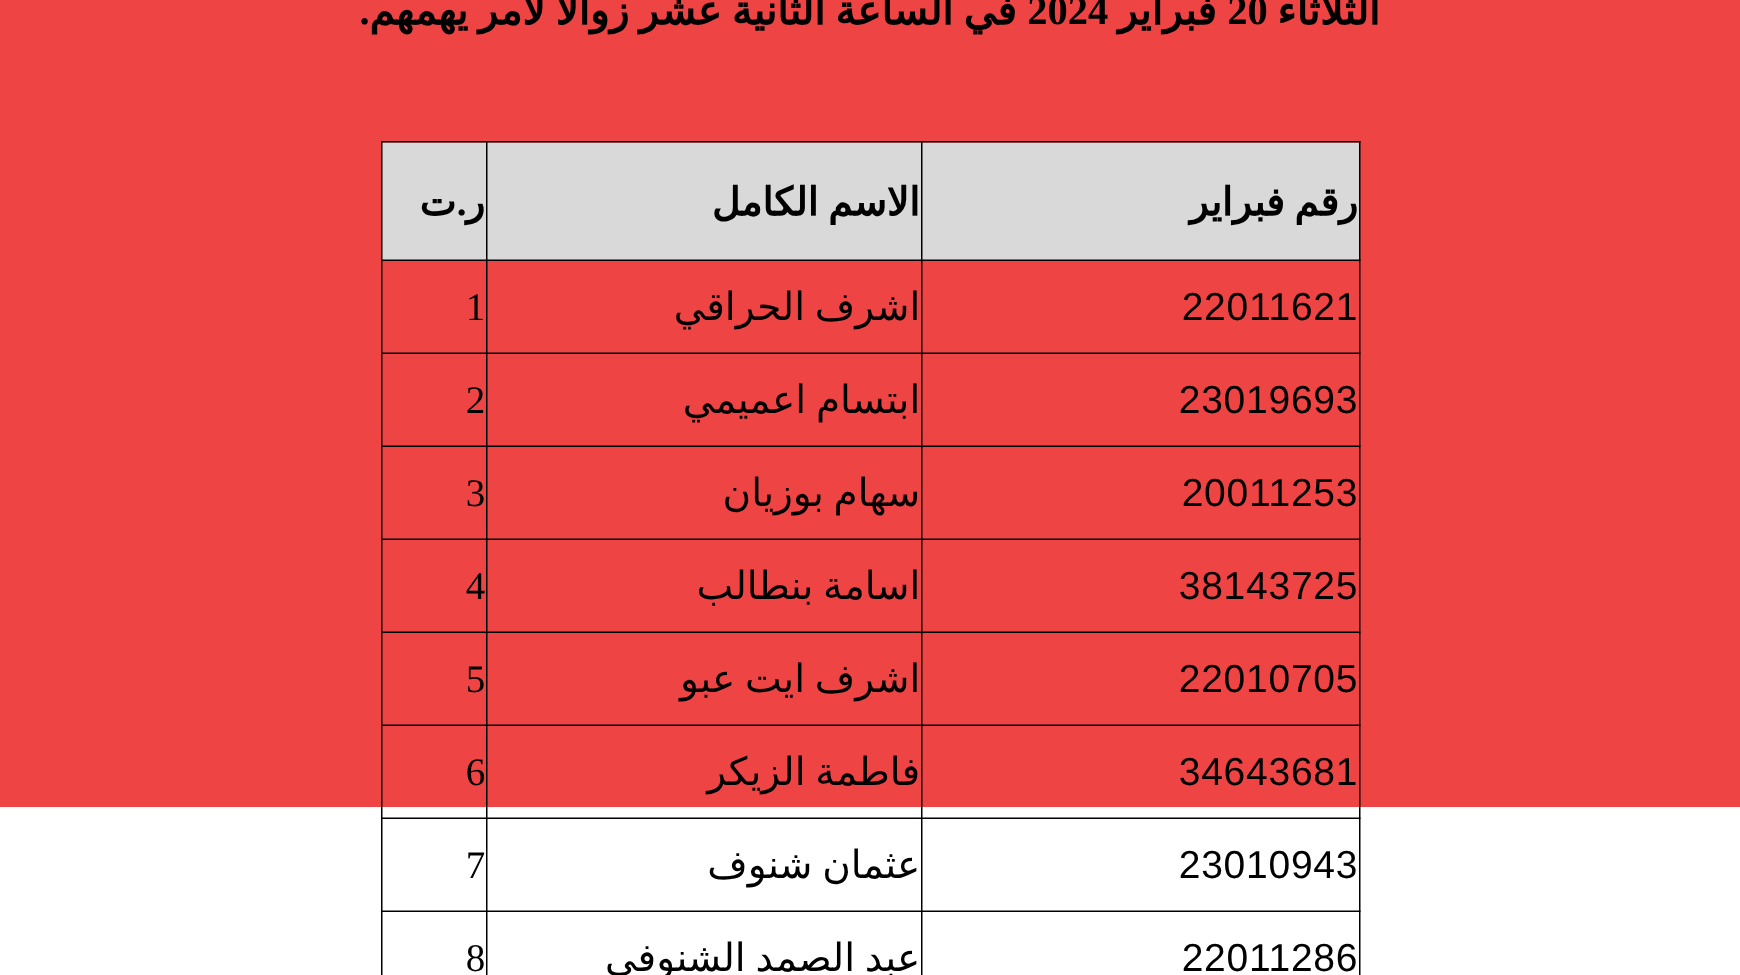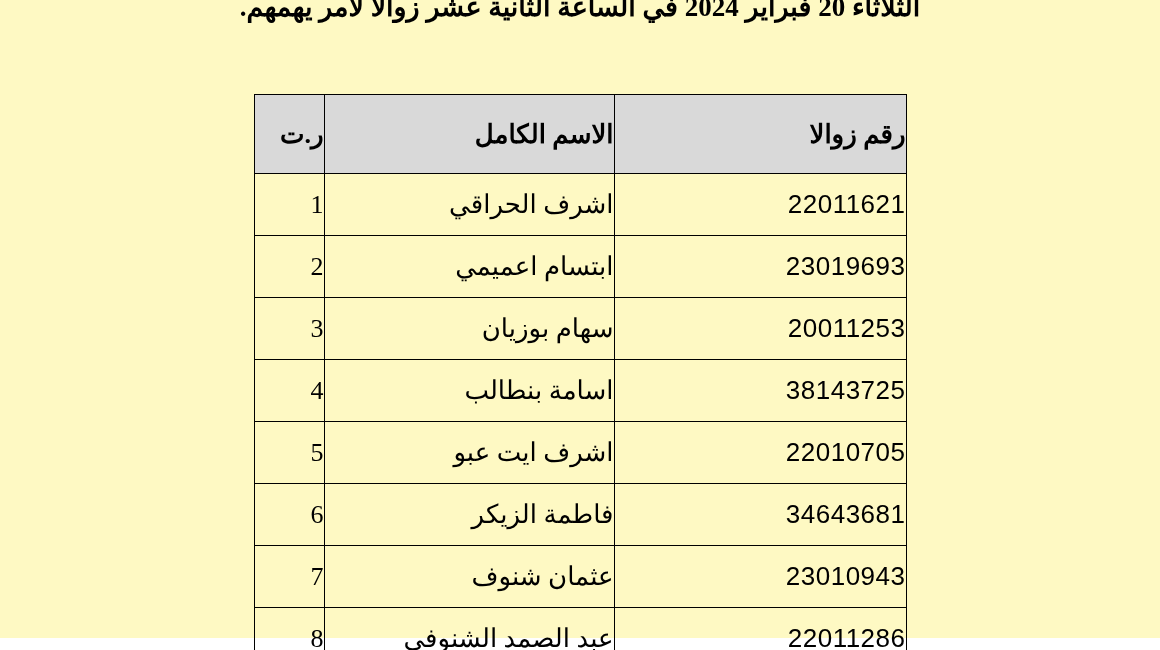--- a/index.html
+++ b/index.html
@@ -10,22 +10,22 @@
   body {
     width: 1160px;
     height: 650px;
     overflow: hidden;
     font-family: "Liberation Serif", "DejaVu Serif", serif;
     color: #000000;
   }
   .page {
     position: relative;
     width: 1160px;
-    height: 638px;
-    background: #fef9c3;
+    height: 538px;
+    background: #ef4444;
   }
   .intro-line {
     position: absolute;
     top: -12px;
     left: 0;
     right: 0;
     text-align: center;
     font-size: 27px;
     font-weight: bold;
     line-height: 38px;
@@ -79,21 +79,21 @@
 
   <div class="table-wrap">
     <table class="roster">
       <colgroup>
         <col class="c-id">
         <col class="c-name">
         <col class="c-num">
       </colgroup>
       <thead>
         <tr>
-          <th>رقم زوالا</th>
+          <th>رقم فبراير</th>
           <th>الاسم الكامل</th>
           <th>ر.ت</th>
         </tr>
       </thead>
       <tbody>
         <tr>
           <td class="id-cell">22011621</td>
           <td>اشرف الحراقي</td>
           <td class="num-cell">1</td>
         </tr>

